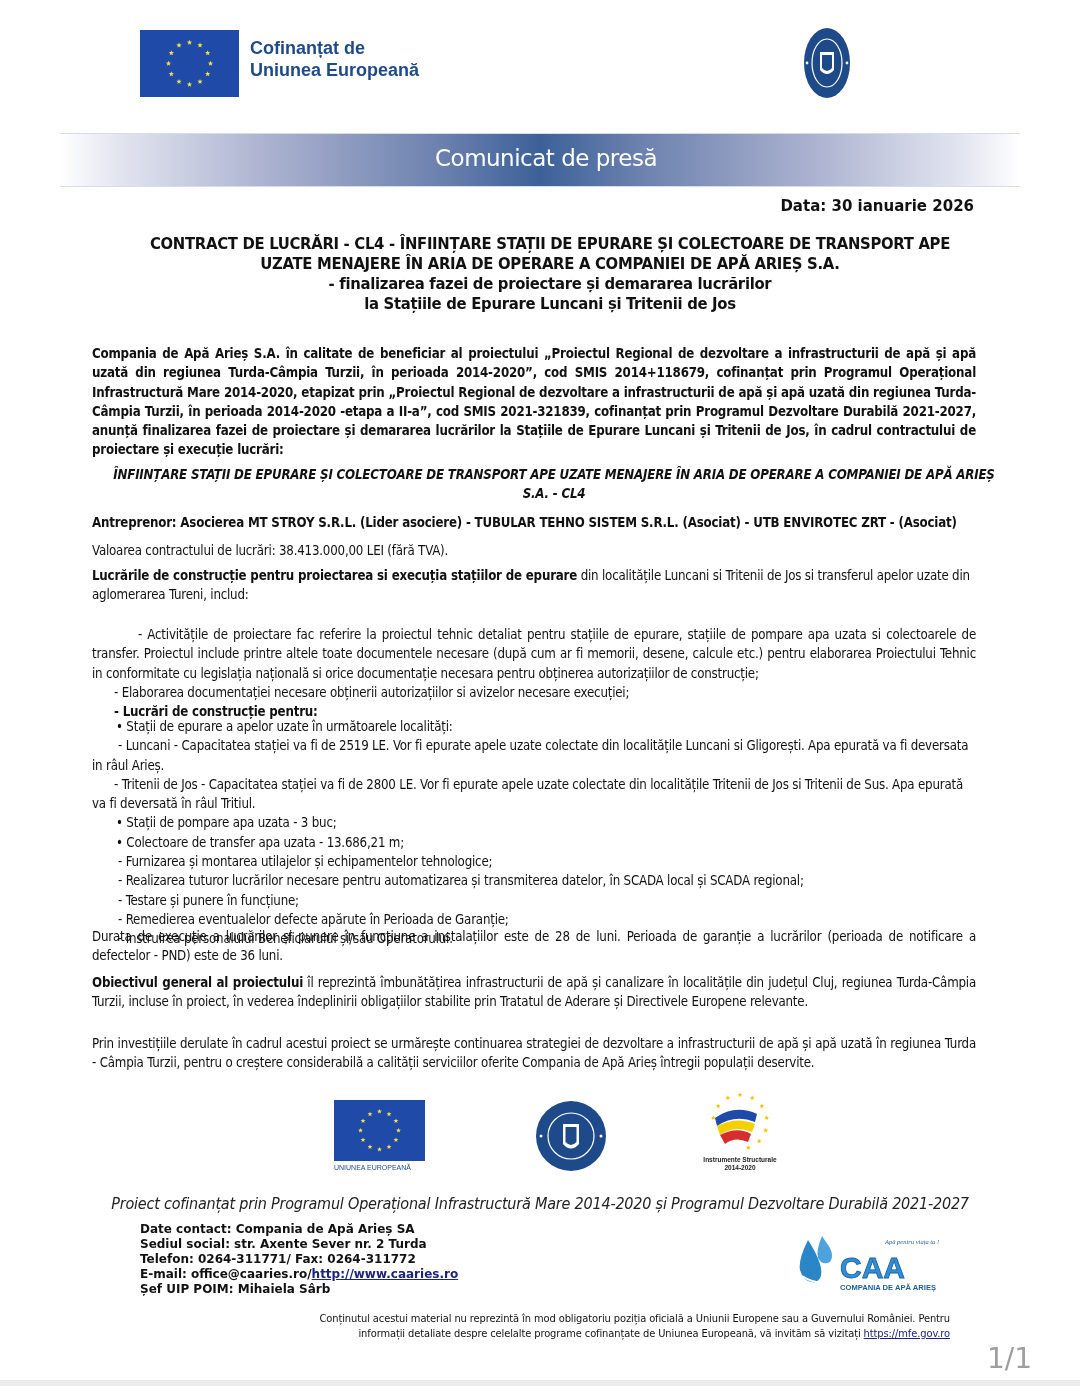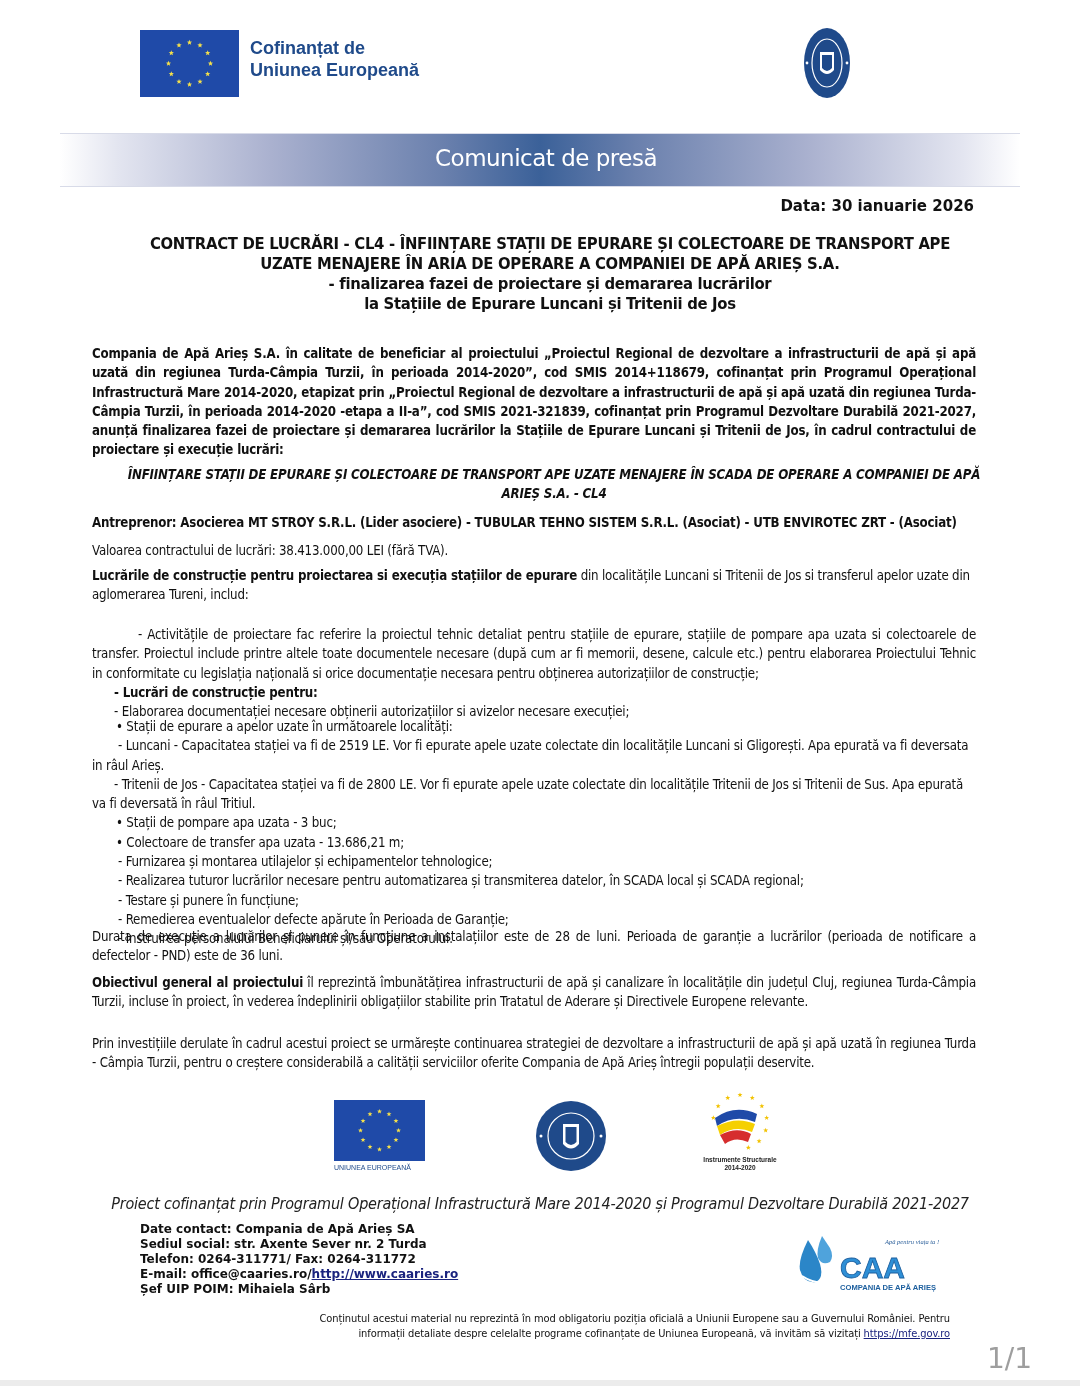--- a/index.html
+++ b/index.html
@@ -112,34 +112,34 @@
 
   <div class="headline">
     <div>CONTRACT DE LUCRĂRI - CL4 - ÎNFIINȚARE STAȚII DE EPURARE ȘI COLECTOARE DE TRANSPORT APE</div>
     <div>UZATE MENAJERE ÎN ARIA DE OPERARE A COMPANIEI DE APĂ ARIEȘ S.A.</div>
     <div>- finalizarea fazei de proiectare și demararea lucrărilor</div>
     <div>la Stațiile de Epurare Luncani și Tritenii de Jos</div>
   </div>
 
   <div class="content intro j">Compania de Apă Arieș S.A. în calitate de beneficiar al proiectului „Proiectul Regional de dezvoltare a infrastructurii de apă și apă uzată din regiunea Turda-Câmpia Turzii, în perioada 2014-2020”, cod SMIS 2014+118679, cofinanțat prin Programul Operațional Infrastructură Mare 2014-2020, etapizat prin „Proiectul Regional de dezvoltare a infrastructurii de apă și apă uzată din regiunea Turda-Câmpia Turzii, în perioada 2014-2020 -etapa a II-a”, cod SMIS 2021-321839, cofinanțat prin Programul Dezvoltare Durabilă 2021-2027, anunță  finalizarea fazei de proiectare și demararea lucrărilor la Stațiile de Epurare Luncani și Tritenii de Jos, în cadrul contractului de proiectare și execuție lucrări:</div>
 
-  <div class="content contract-name">ÎNFIINȚARE STAȚII DE EPURARE ȘI COLECTOARE DE TRANSPORT APE UZATE MENAJERE ÎN SCADA DE OPERARE A COMPANIEI DE APĂ ARIEȘ S.A. - CL4</div>
+  <div class="content contract-name">ÎNFIINȚARE STAȚII DE EPURARE ȘI COLECTOARE DE TRANSPORT APE UZATE MENAJERE ÎN ARIA DE OPERARE A COMPANIEI DE APĂ ARIEȘ S.A. - CL4</div>
 
   <div class="content contractor">Antreprenor:  Asocierea MT STROY S.R.L. (Lider asociere) - TUBULAR TEHNO SISTEM S.R.L. (Asociat) - UTB ENVIROTEC ZRT - (Asociat)</div>
 
   <div class="content value">Valoarea contractului de lucrări: 38.413.000,00  LEI (fără TVA).</div>
 
   <div class="content works-intro">
     <span class="bold">Lucrările de construcție pentru proiectarea si execuția stațiilor de epurare</span><span> din localitățile Luncani si Tritenii de Jos si transferul apelor uzate din aglomerarea Tureni, includ:</span>
   </div>
 
   <div class="content design">
     <p class="j indent">- Activitățile de proiectare fac referire la proiectul tehnic detaliat pentru stațiile de epurare, stațiile de pompare apa uzata si colectoarele de transfer. Proiectul include printre altele toate documentele necesare (după cum ar fi memorii, desene, calcule etc.) pentru elaborarea Proiectului Tehnic in conformitate cu legislația națională si orice documentație necesara pentru obținerea autorizațiilor de construcție;</p>
+    <p class="sub">- Elaborarea documentației necesare obținerii autorizațiilor si avizelor necesare execuției;</p>
     <p class="sub bold">- Lucrări de construcție pentru:</p>
-    <p class="sub">- Elaborarea documentației necesare obținerii autorizațiilor si avizelor necesare execuției;</p>
   </div>
 
   <div class="content list2">
     <p class="b1">• Stații de epurare a apelor uzate în următoarele localități:</p>
     <p style="text-indent: 26px;">- Luncani - Capacitatea stației va fi de 2519 LE. Vor fi epurate apele uzate colectate din localitățile Luncani si Gligorești. Apa epurată va fi deversata in râul Arieș.</p>
     <p style="text-indent: 22px;">- Tritenii de Jos - Capacitatea stației va fi de 2800 LE. Vor fi epurate apele uzate colectate din localitățile Tritenii de Jos si Tritenii de Sus. Apa epurată va fi deversată în râul Tritiul.</p>
     <p class="b1">• Stații de pompare apa uzata - 3 buc;</p>
     <p class="b1">• Colectoare de transfer apa uzata - 13.686,21 m;</p>
     <p class="dash-item">- Furnizarea și montarea utilajelor și echipamentelor tehnologice;</p>
     <p class="dash-item">- Realizarea tuturor lucrărilor necesare pentru automatizarea și transmiterea datelor, în SCADA local și SCADA regional;</p>

